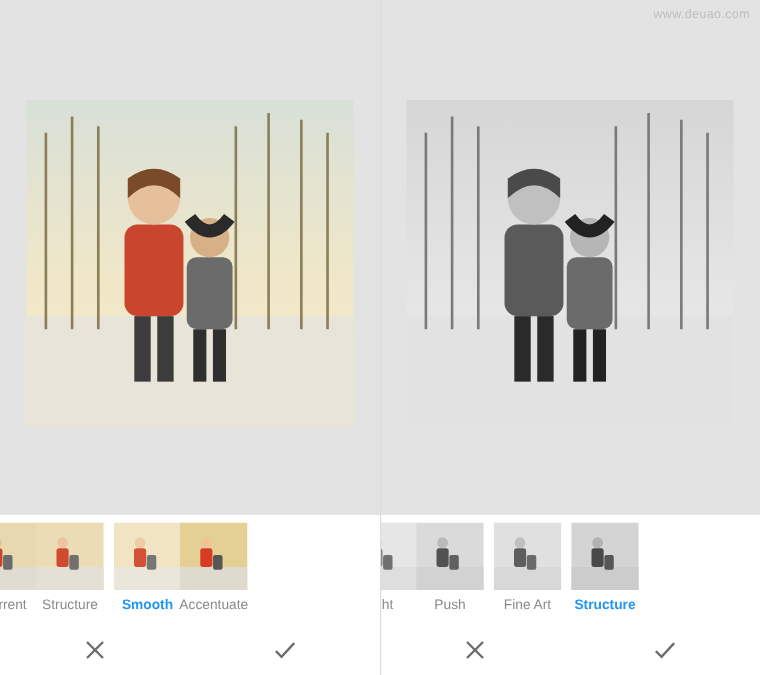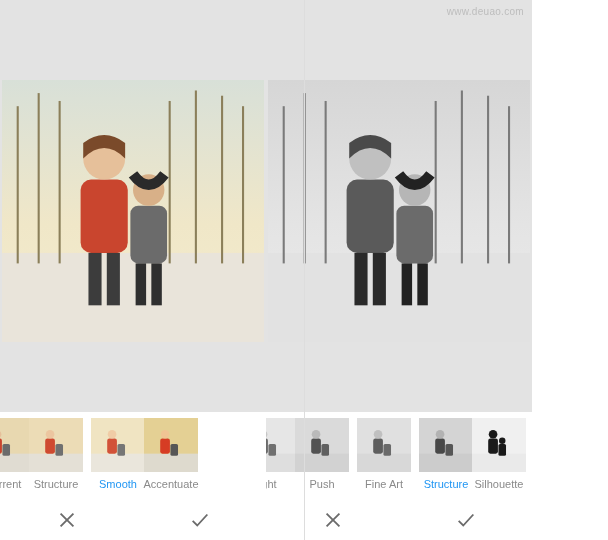--- a/index.html
+++ b/index.html
@@ -1,34 +1,34 @@
 <!DOCTYPE html>
 <html><head>
 <meta charset="utf-8">
 <style>
   * { box-sizing: border-box; margin: 0; padding: 0; }
   html, body { width: 608px; height: 540px; overflow: hidden; font-family: -apple-system, "Helvetica Neue", Arial, sans-serif; background: #fff; }
-  .app { display: flex; width: 532px; height: 540px; position: relative; }
+  .app { display: flex; width: 608px; height: 540px; position: relative; }
   .panel { position: relative; display: flex; flex-direction: column; }
   .panel.left { width: 304px; }
   .panel.right { width: 304px; }
   .divider { position: absolute; left: 304px; top: 0; width: 1px; height: 100%; background: #ddd; z-index: 5; }
 
   .preview { height: 412px; background: #e3e3e3; display: flex; align-items: center; justify-content: center; }
   .preview .photo { width: 262px; height: 262px; margin-top: 10px; }
 
   
   .filters { height: 88px; background: #fff; display: flex; align-items: flex-start; padding-top: 6px; overflow: hidden; }
   .filter-item { display: flex; flex-direction: column; align-items: center; width: 60px; flex: 0 0 60px; margin: 0 1px; }
   .filter-item.partial-left { width: 42px; flex-basis: 42px; margin-left: -18px; }
   .filter-item.partial-right { width: 42px; flex-basis: 42px; justify-content: space-between; }
   .thumb { width: 54px; height: 54px; }
   .filter-item.partial-left .thumb, .filter-item.partial-right .thumb { width: 54px; }
   .filter-label { font-size: 11px; color: #8a8a8a; margin-top: 6px; white-space: nowrap; }
-  .filter-item.selected .filter-label { color: #2196f3; font-weight: 400; }
+  .filter-item.selected .filter-label { color: #2196f3; font-weight: 700; }
 
   
   .bottombar { height: 40px; background: #fff; display: flex; align-items: center; justify-content: space-around; }
   .iconbtn { width: 40px; height: 40px; display: flex; align-items: center; justify-content: center; }
   .iconbtn svg { width: 22px; height: 22px; stroke: #6b6b6b; stroke-width: 2; fill: none; }
 
   
   .watermark { position: absolute; top: 6px; right: 8px; font-size: 10px; color: #bdbdbd; letter-spacing: 0.3px; z-index: 10; pointer-events: none; }
 
   
@@ -208,31 +208,20 @@
       <div class="filter-item selected">
         <div class="thumb"><svg viewBox="0 0 100 100">
               <rect width="100" height="100" fill="#d4d4d4"></rect>
               <rect y="66" width="100" height="34" fill="#cccccc"></rect>
               <rect x="30" y="38" width="18" height="28" rx="4" fill="#484848"></rect>
               <circle cx="39" cy="30" r="8" fill="#b2b2b2"></circle>
               <rect x="49" y="48" width="14" height="22" rx="3" fill="#565656"></rect>
             </svg></div>
         <div class="filter-label">Structure</div>
       </div>
-      <div class="filter-item partial-right">
-        <div class="thumb"><svg viewBox="0 0 100 100">
-              <rect width="100" height="100" fill="#f0f0f0"></rect>
-              <rect y="66" width="100" height="34" fill="#eaeaea"></rect>
-              <rect x="30" y="38" width="18" height="28" rx="4" fill="#1a1a1a"></rect>
-              <circle cx="39" cy="30" r="8" fill="#1a1a1a"></circle>
-              <rect x="49" y="48" width="14" height="22" rx="3" fill="#1a1a1a"></rect>
-              <circle cx="56" cy="42" r="6" fill="#1a1a1a"></circle>
-            </svg></div>
-        <div class="filter-label">Silhouette</div>
-      </div>
     </div>
 
     <div class="bottombar">
       <div class="iconbtn">
         <svg viewBox="0 0 24 24">
             <line x1="5" y1="5" x2="19" y2="19"></line>
             <line x1="19" y1="5" x2="5" y2="19"></line>
           </svg>
       </div>
       <div class="iconbtn">

